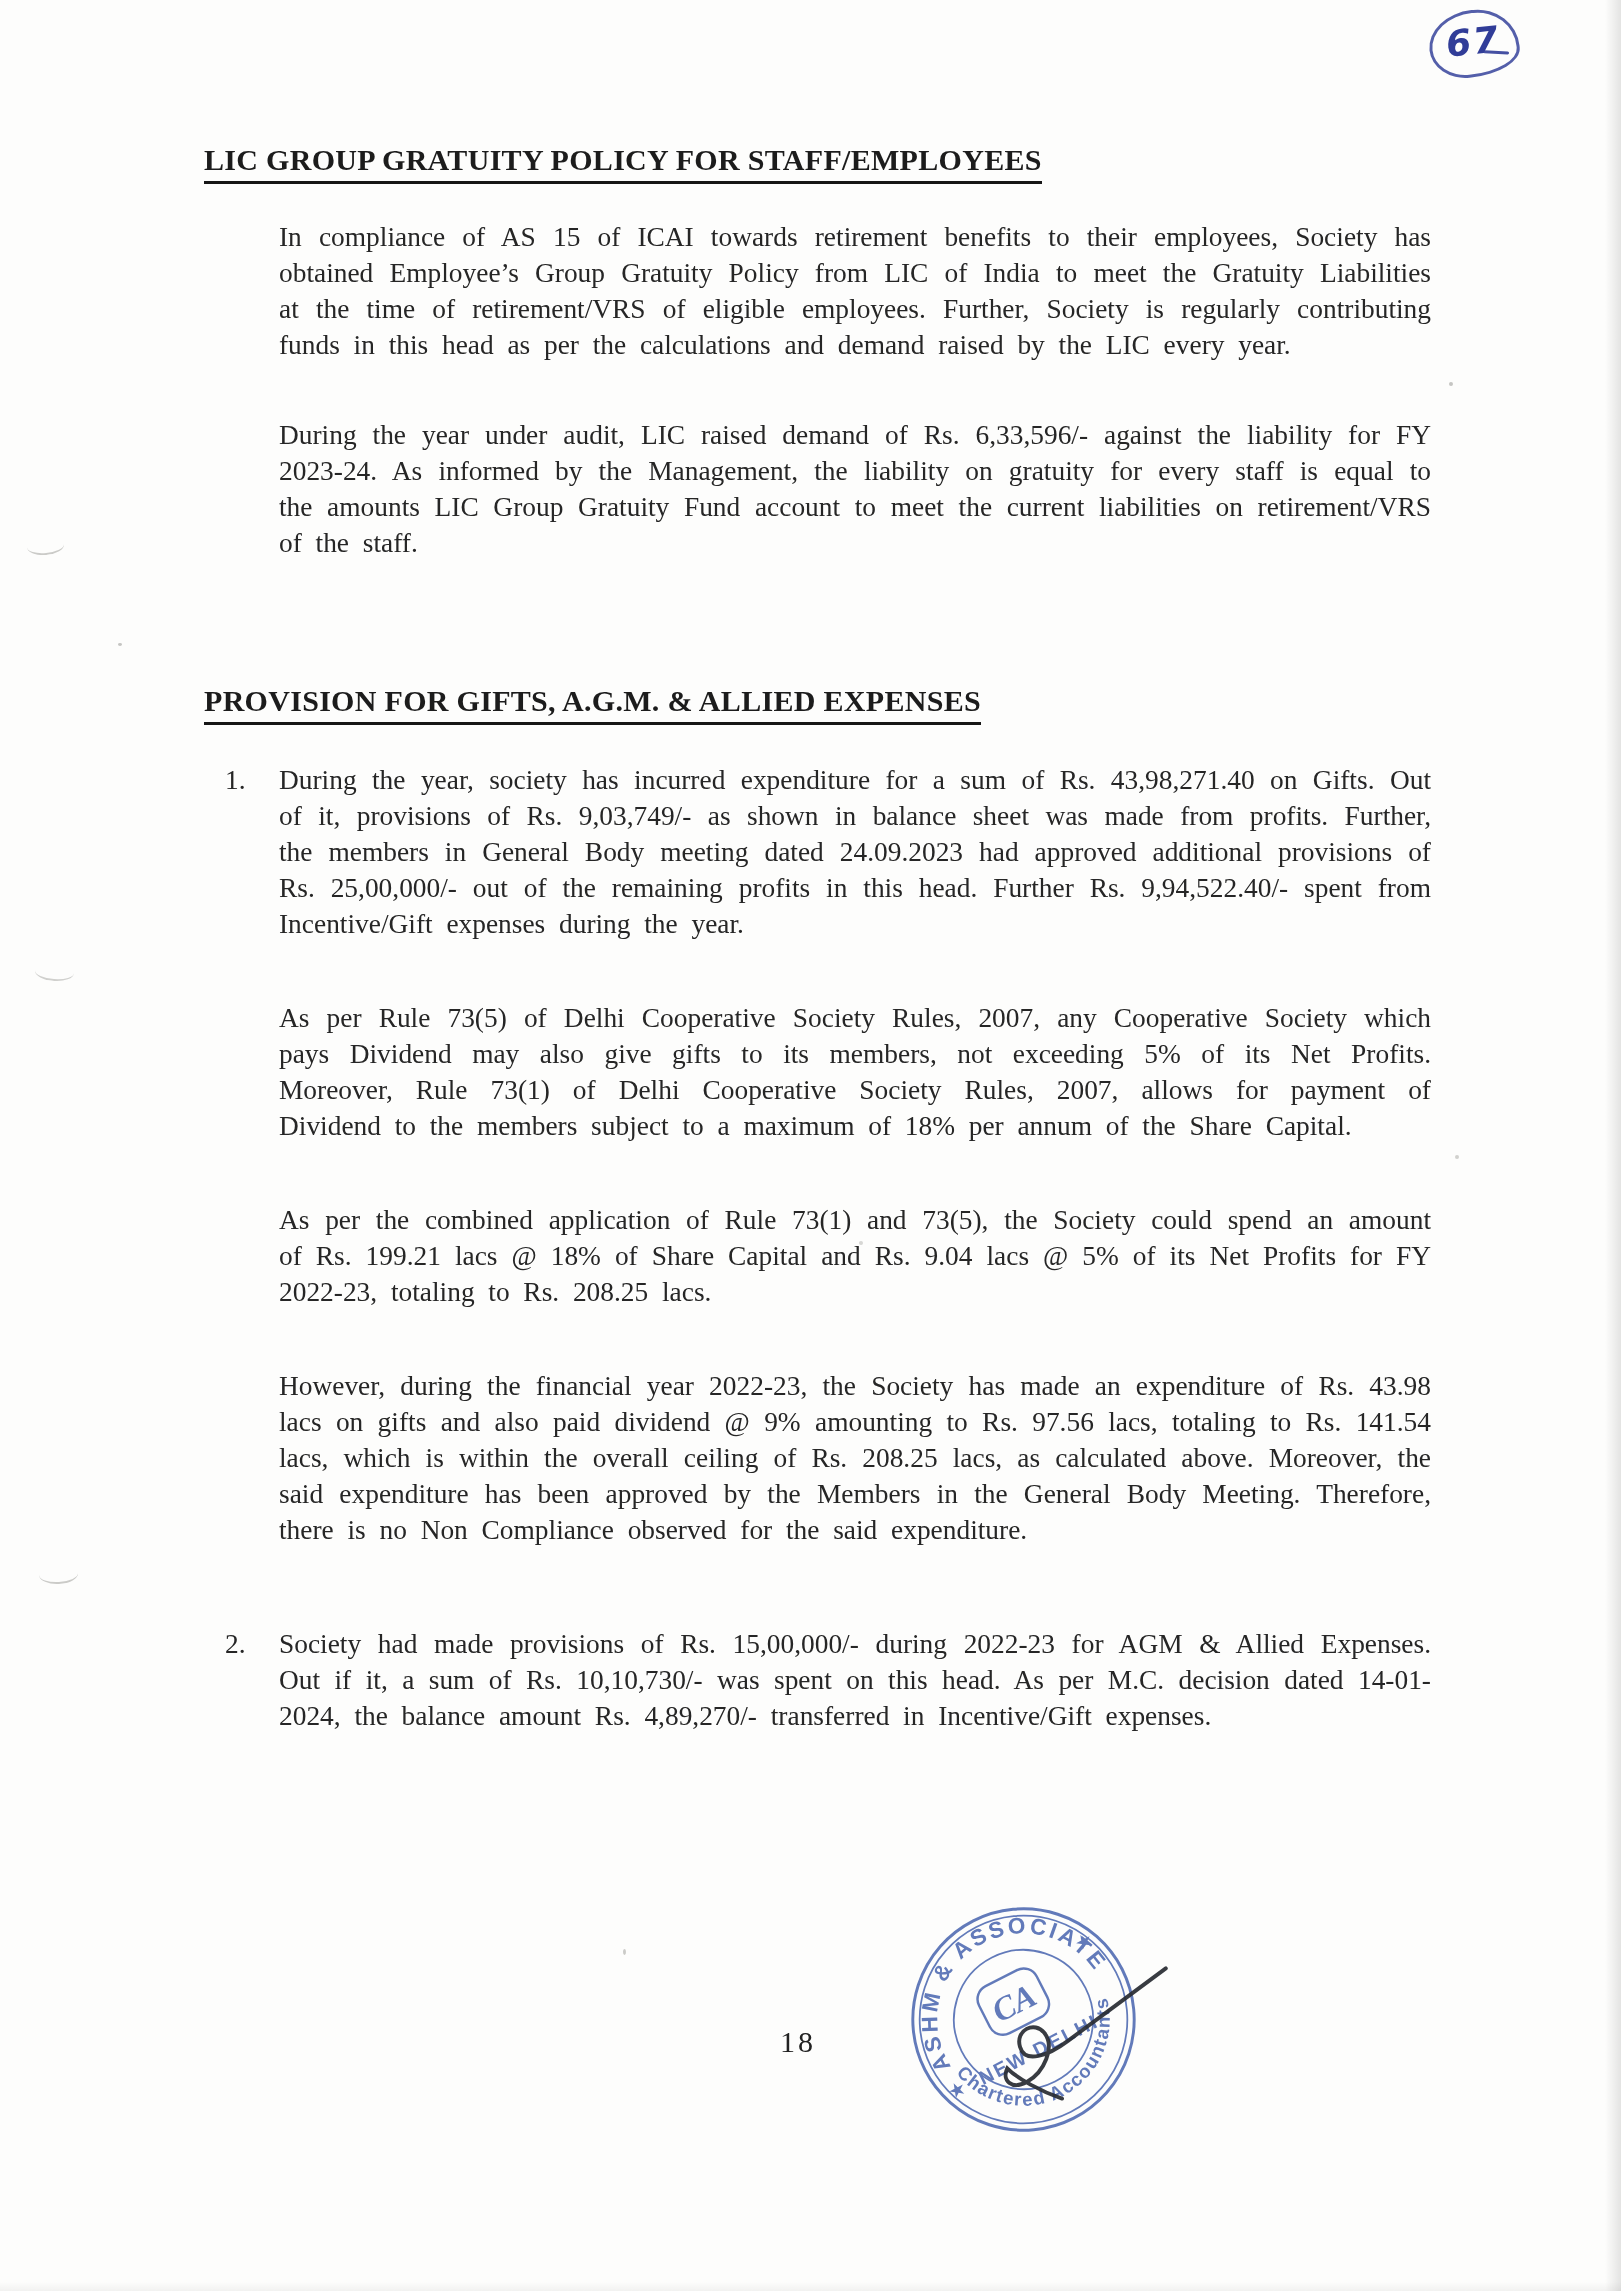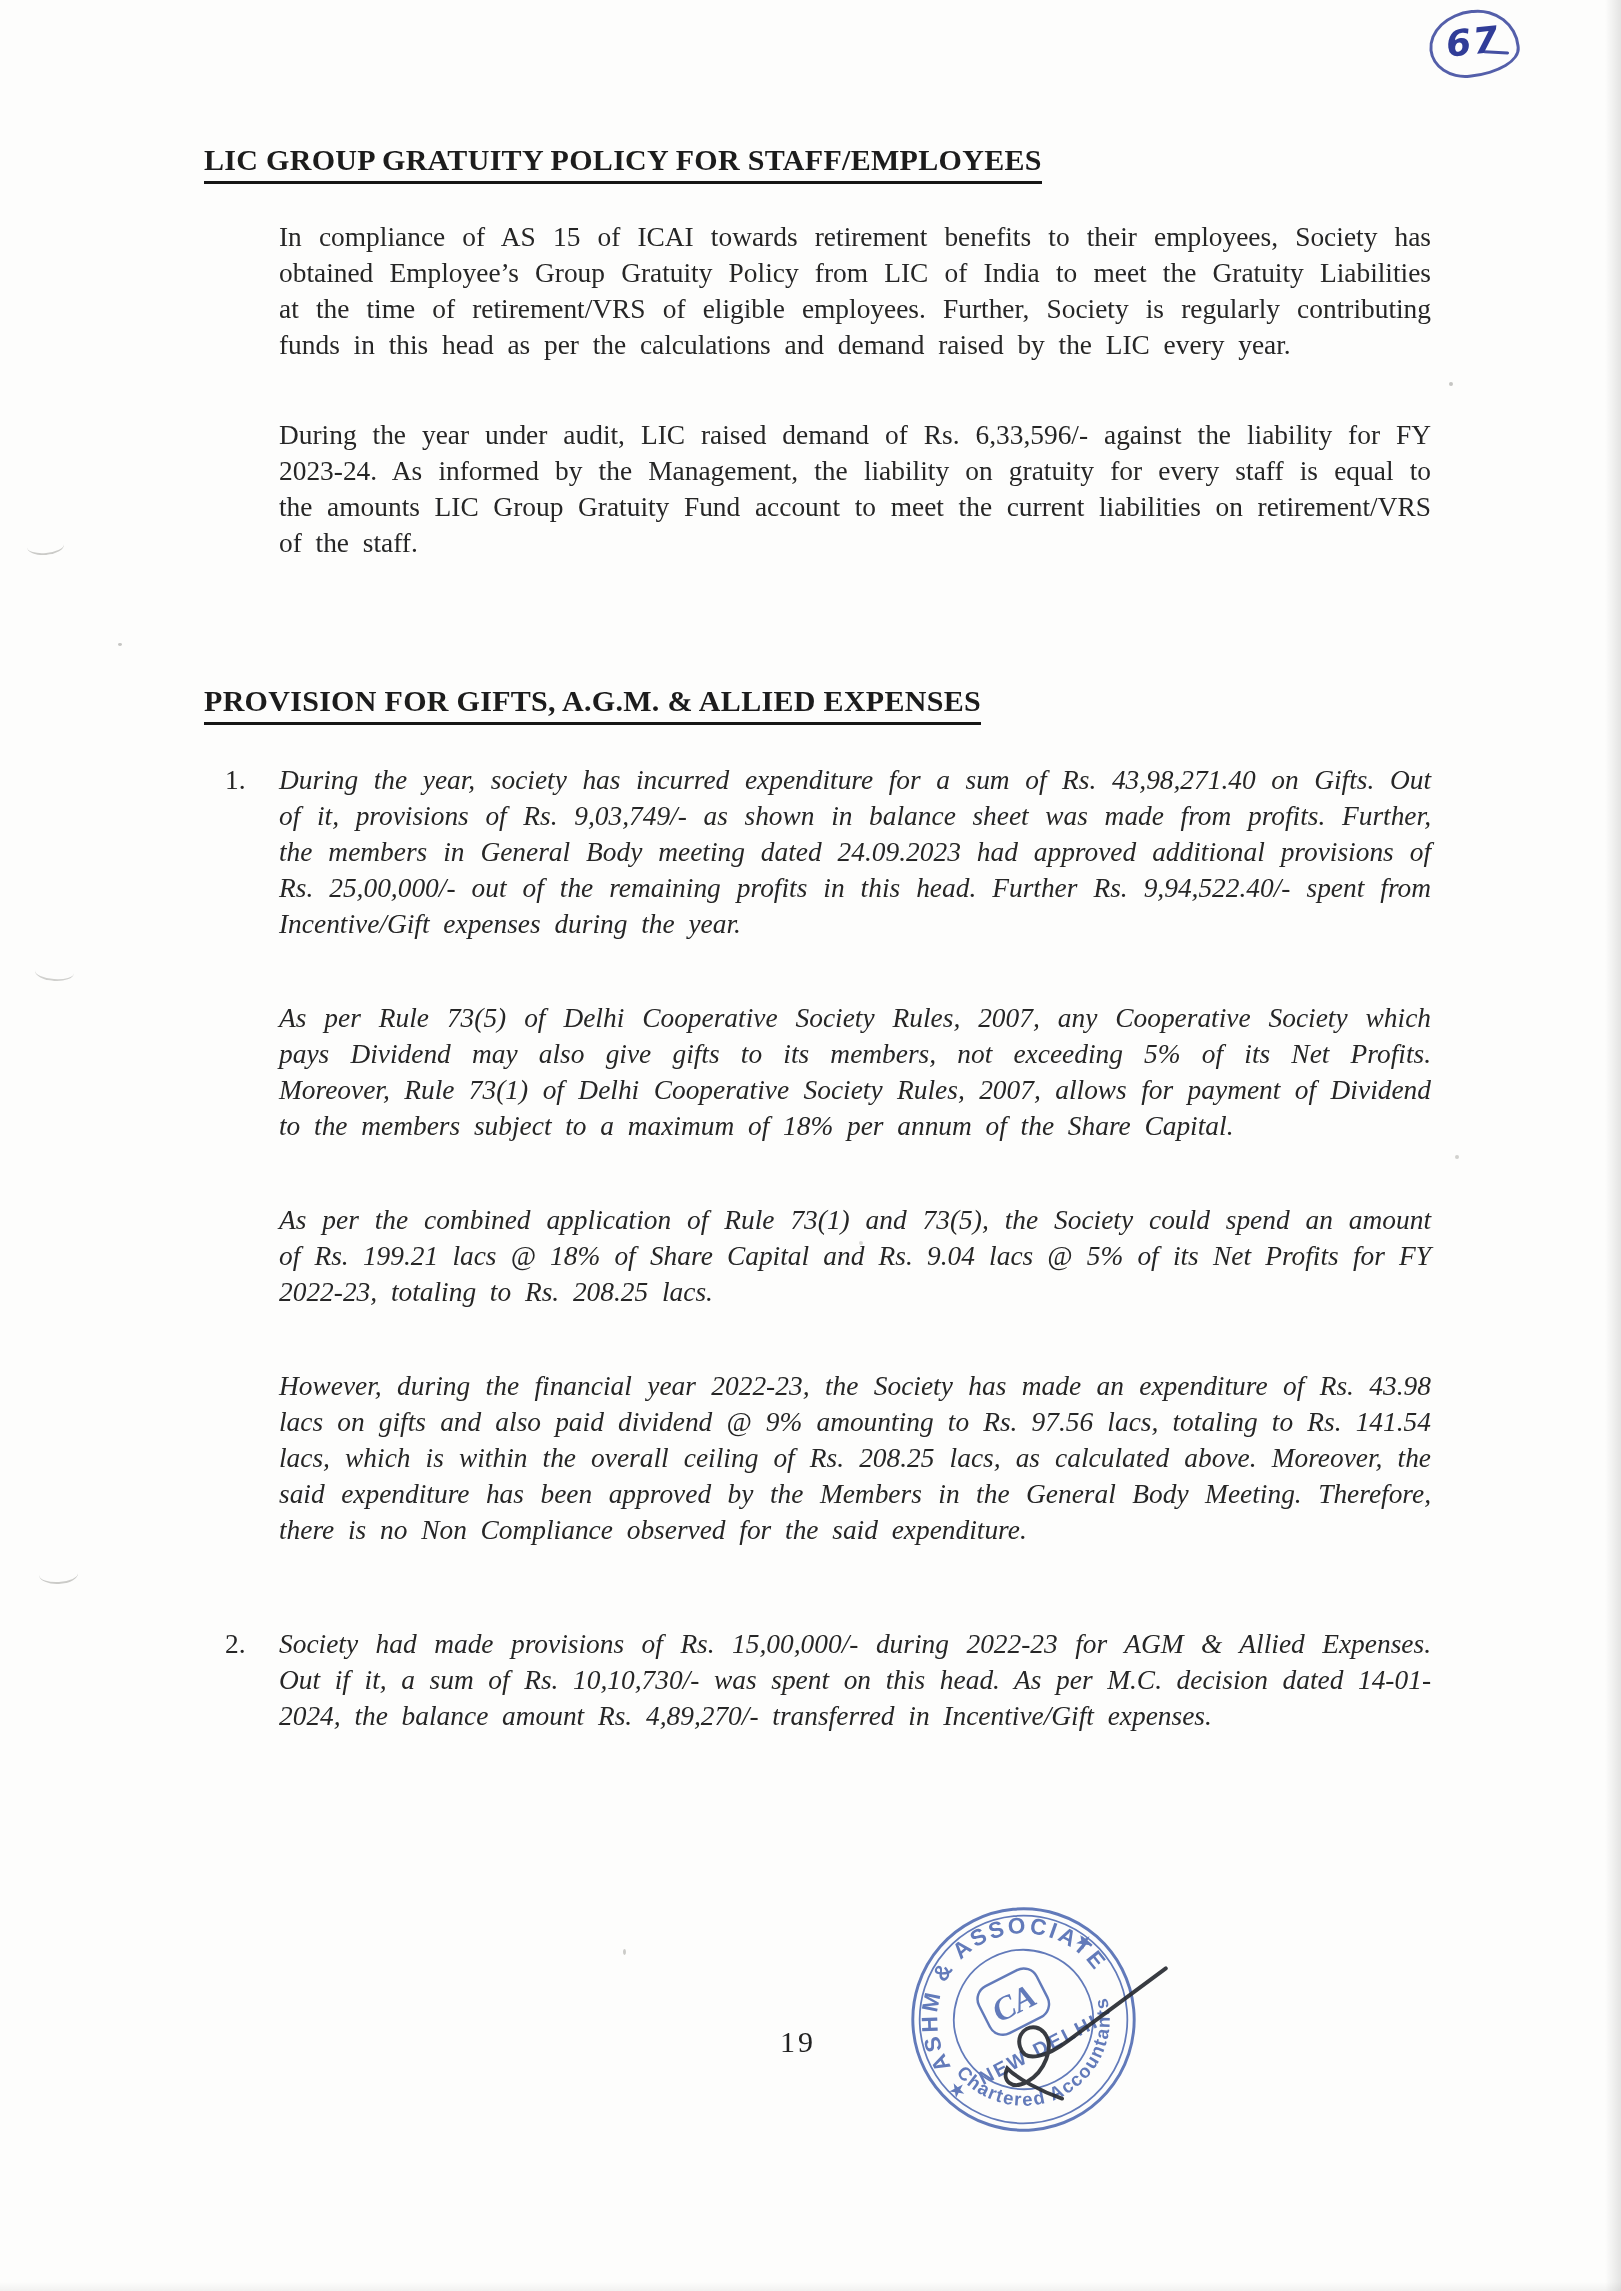--- a/index.html
+++ b/index.html
@@ -33,21 +33,21 @@
   h1.h2{margin-top:123px;}
 
   .para{
     margin:42px 0 0 91px; width:1152px;
     text-align:justify; font-size:27.4px; line-height:36px; word-spacing:6.9px;
   }
   .para.gap{margin-top:54px;}
 
   .li{display:flex; margin-left:37px; margin-top:44px;}
   .li .num{width:54px; flex:none; font-size:27.4px; line-height:36px;}
-  .li-body{width:1152px;font-style:italic;}
+  .li-body{width:1152px;}
   .li-body .lpara{
     margin:0; text-align:justify; font-size:27.4px; line-height:36px; word-spacing:6.9px;
   }
   .li-body .lpara + .lpara{margin-top:58px;}
   .li.second{margin-top:78px;}
 
   .page-num{position:absolute; left:780px; top:2025px; font-size:30px; letter-spacing:2.9px; color:#222;}
 
   .stamp{position:absolute; left:904px; top:1900px;}
   .signature{position:absolute; left:880px; top:1884px; pointer-events:none;}
@@ -98,21 +98,21 @@
 
     <div class="li second">
       <div class="num">2.</div>
       <div class="li-body">
         <p class="lpara">Society had made provisions of Rs. 15,00,000/- during 2022-23 for AGM &amp; Allied Expenses. Out if it, a sum of Rs. 10,10,730/- was spent on this head. As per M.C. decision dated 14-01-2024, the balance amount Rs. 4,89,270/- transferred in Incentive/Gift expenses.</p>
       </div>
     </div>
 
   </div>
 
-  <div class="page-num">19</div>
+  <div class="page-num">18</div>
 
   <svg class="stamp" width="239" height="239" viewBox="0 0 244 244">
     <g transform="rotate(-27 122 122)" stroke="#4d69b1" fill="none" opacity="0.88">
       <circle cx="122" cy="122" r="113" stroke-width="3"></circle>
       <circle cx="122" cy="122" r="106" stroke-width="1.8"></circle>
       <circle cx="122" cy="122" r="71" stroke-width="1.8"></circle>
       <path id="arcTop" d="M 34,122 A 88,88 0 0 1 210,122" stroke="none"></path>
       <path id="arcBot" d="M 34,122 A 88,88 0 0 0 210,122" stroke="none"></path>
       <text stroke="none" fill="#4d69b1" font-family="Liberation Sans, sans-serif" font-size="23" font-weight="bold" letter-spacing="3">
         <textPath href="#arcTop" startOffset="50%" text-anchor="middle">ASHM &amp; ASSOCIATES</textPath>

